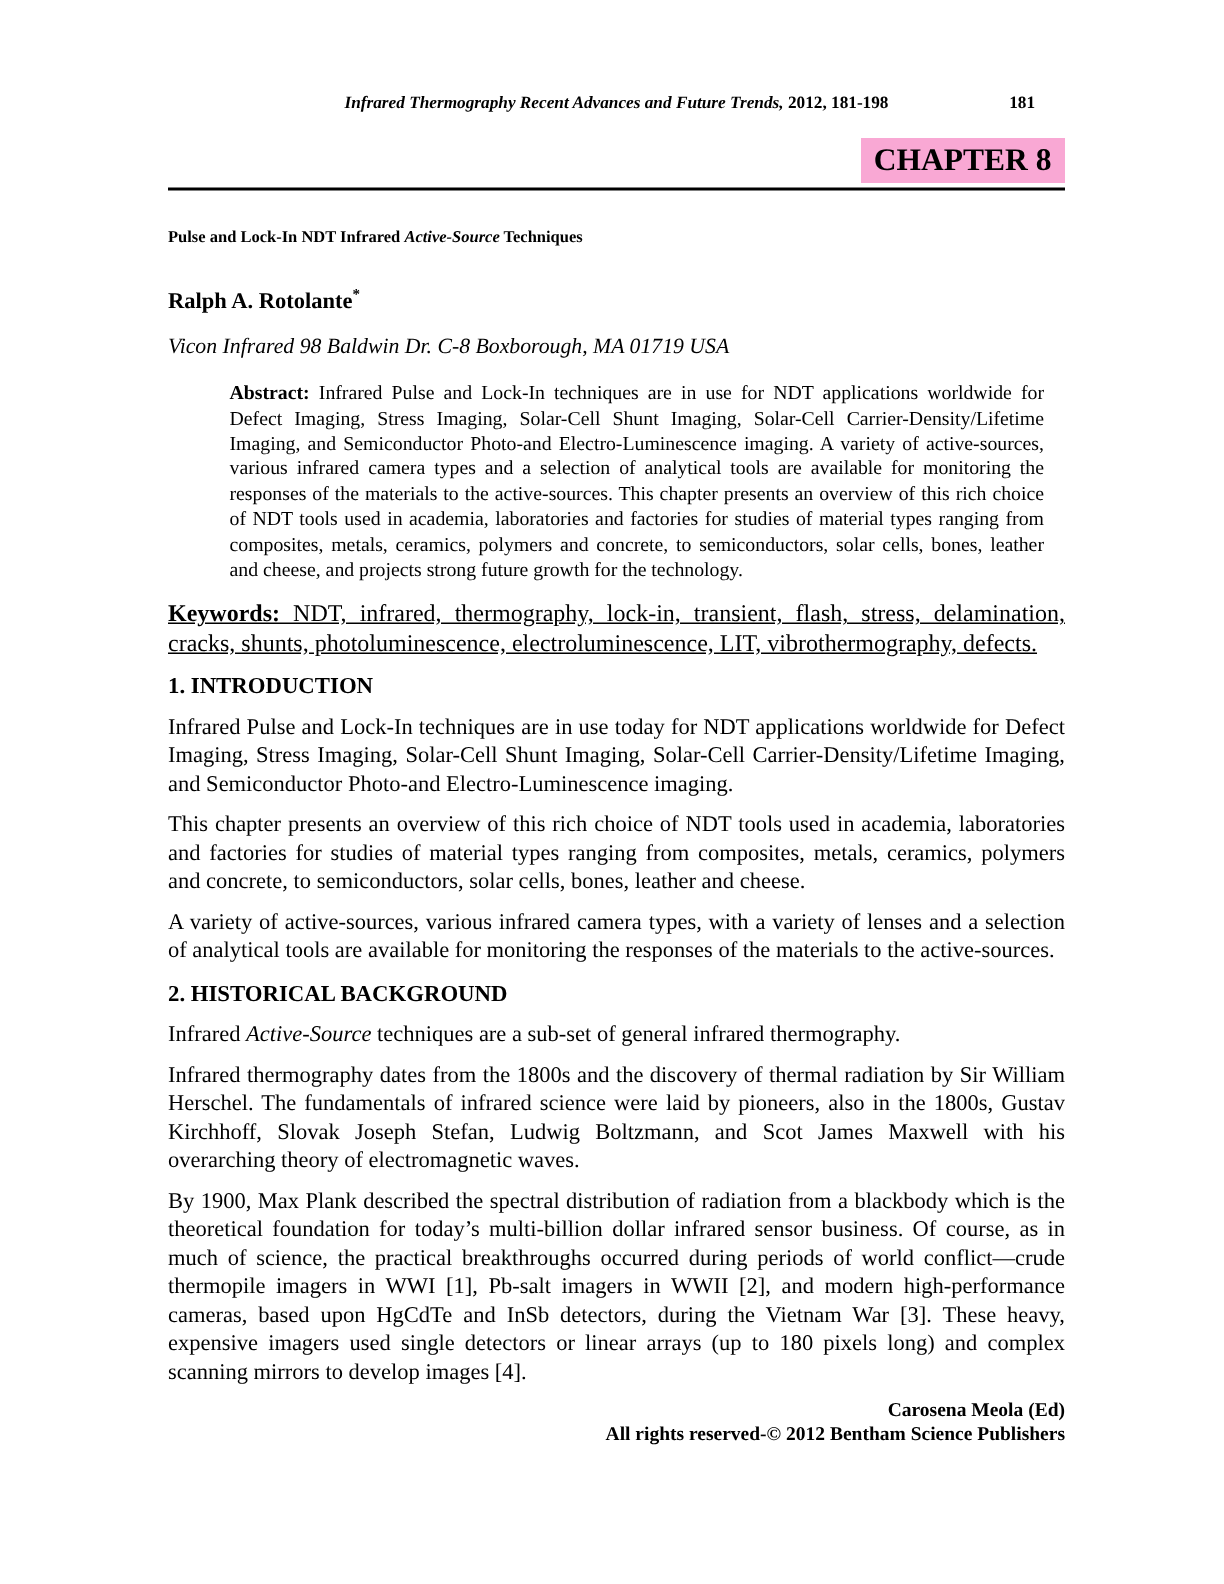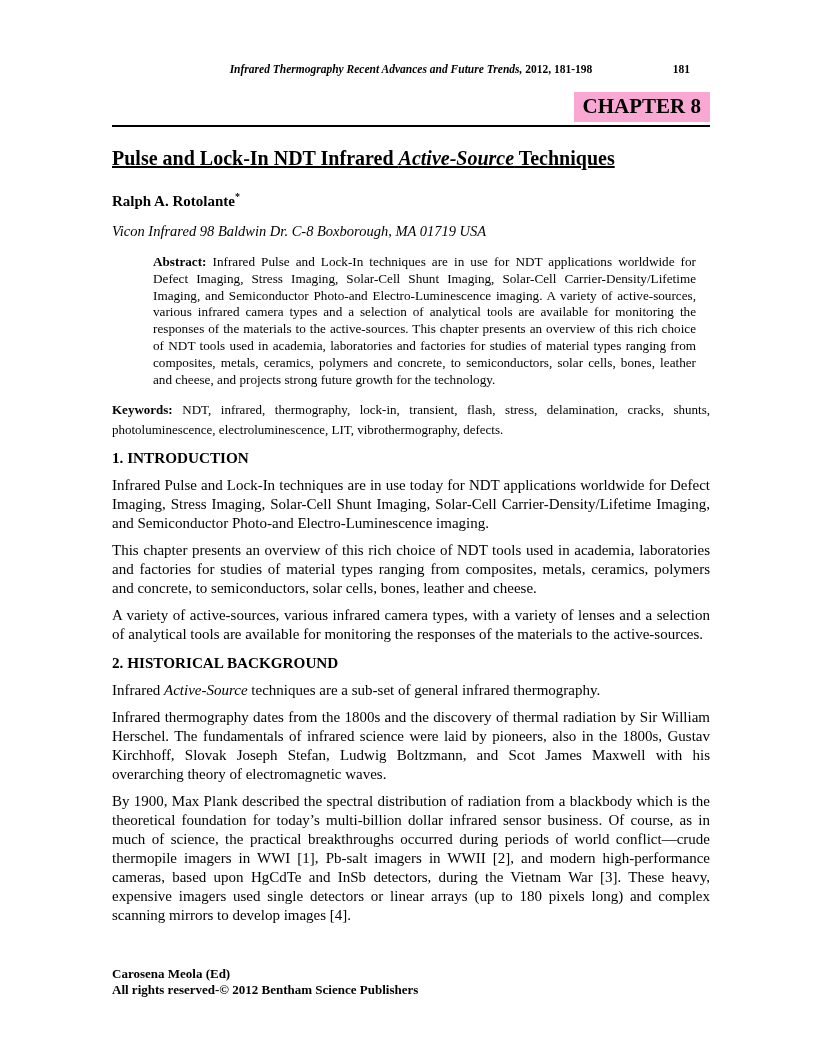--- a/index.html
+++ b/index.html
@@ -27,51 +27,51 @@
     display: inline-block;
     background: #f9a8d4;
     font-size: 21px;
     font-weight: bold;
     line-height: 27px;
     padding: 1px 9px 2px 9px;
   }
   .header-rule { margin-top: 3px; border-top: 2px solid #000; height: 0; }
 
   
-  .title { margin: 20px 0 0 0; font-size: 20px; font-weight: bold; line-height: 22px; text-decoration: underline; }
+  .title { margin: 20px 0 0 0; font-size: 11px; font-weight: bold; line-height: 22px; }
   .title .em-bi { font-style: italic; }
   .author { margin-top: 18px; font-size: 15px; font-weight: bold; line-height: 19px; }
   .author sup { font-size: 10px; }
   .affiliation { margin-top: 12px; font-size: 14.5px; font-style: italic; line-height: 17px; }
 
   
   .abstract {
     margin: 14px 14px 0 41px;
     font-size: 13.2px;
     line-height: 16.8px;
     text-align: justify;
   }
 
   
-  .keywords { margin-top: 12px; font-size: 13px; line-height: 19.5px; text-align: justify; }
+  .keywords { margin-top: 12px; font-size: 16px; line-height: 19.5px; text-align: justify; text-decoration: underline; }
   .b { font-weight: bold; }
   .sec-heading { margin: 9px 0 0 0; font-size: 15.2px; font-weight: bold; line-height: 20px; }
   .body-p { margin: 8px 0 0 0; font-size: 15px; line-height: 19px; text-align: justify; }
   .body-p .em-i { font-style: italic; }
   .justify-last { text-align-last: justify; }
 
   
   .footnote-area { position: absolute; left: 112px; right: 106px; top: 916px; }
   .footnote-rule { border-top: 1px solid #000; height: 0; }
   .footnote-text { margin-top: 4px; font-size: 12.3px; line-height: 15.5px; text-align: justify; }
 
   
   .page-footer {
-    position: absolute; left: 112px; right: 106px; top: 966px;
-    text-align: left; font-size: 13px; font-weight: bold; line-height: 15.5px;
+    position: absolute; left: 112px; right: 106px; top: 932px;
+    text-align: right; font-size: 13px; font-weight: bold; line-height: 15.5px;
   }
 </style>
 </head>
 <body>
 
 <div class="page">
 
   <header class="running-header">
     <span class="rh-center"><span class="rh-book">Infrared Thermography Recent Advances and Future Trends,</span><span class="rh-meta"> 2012, 181-198</span></span>
     <span class="rh-page">181</span>

